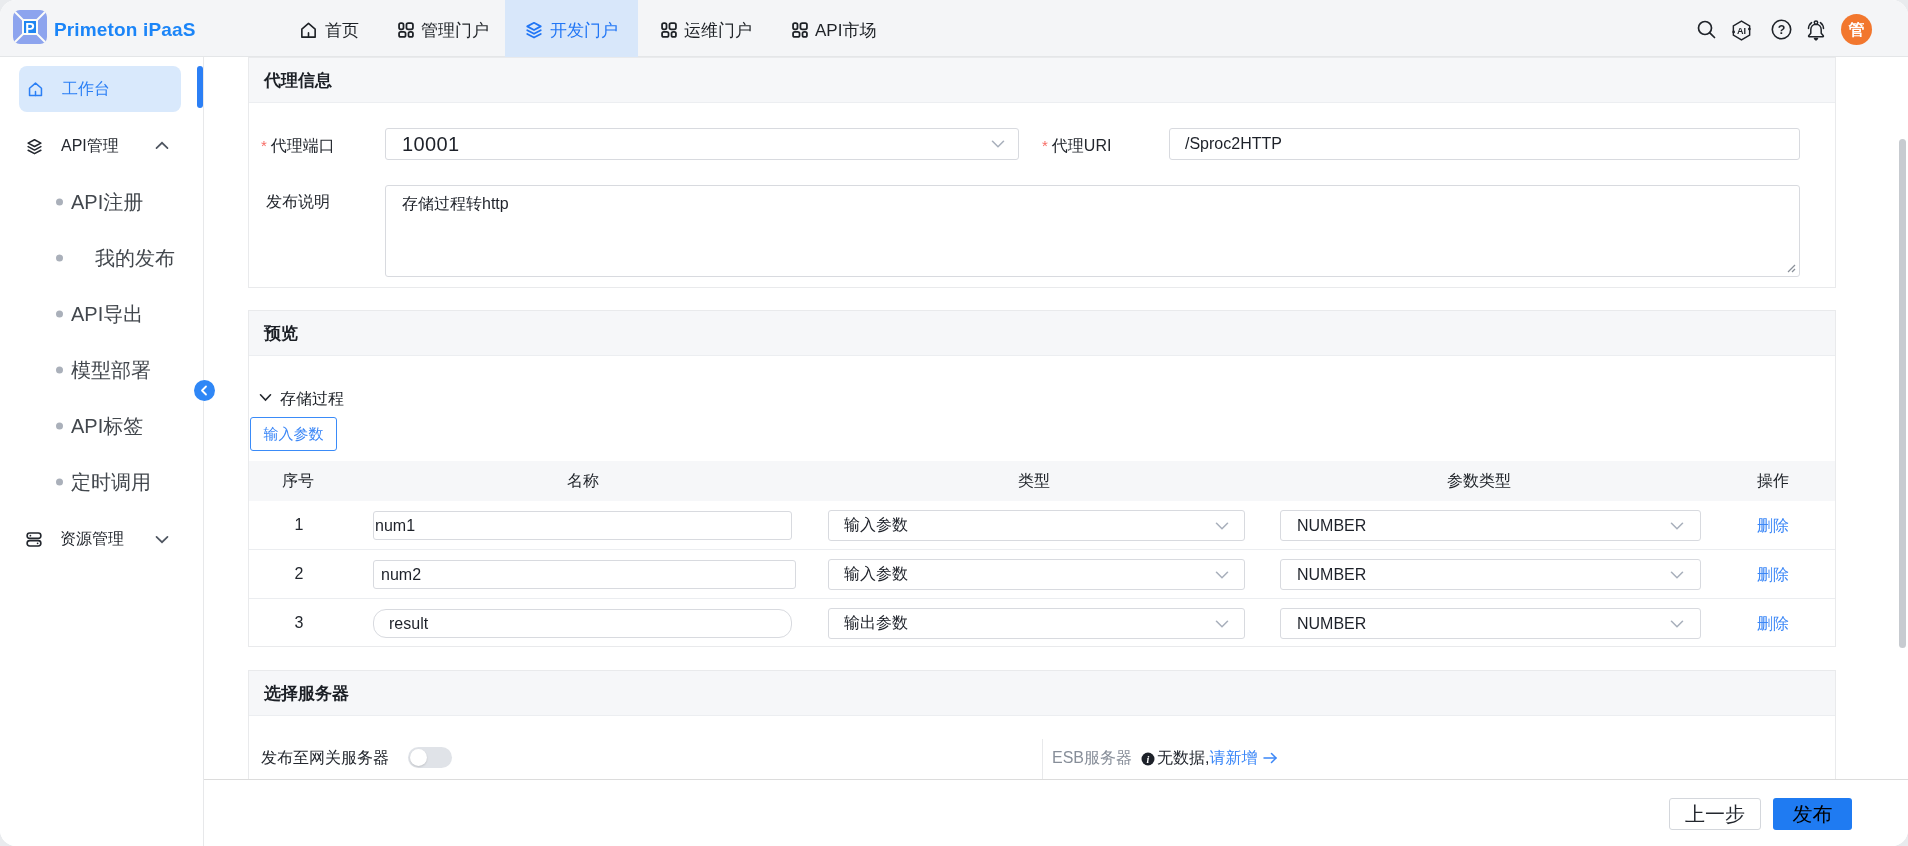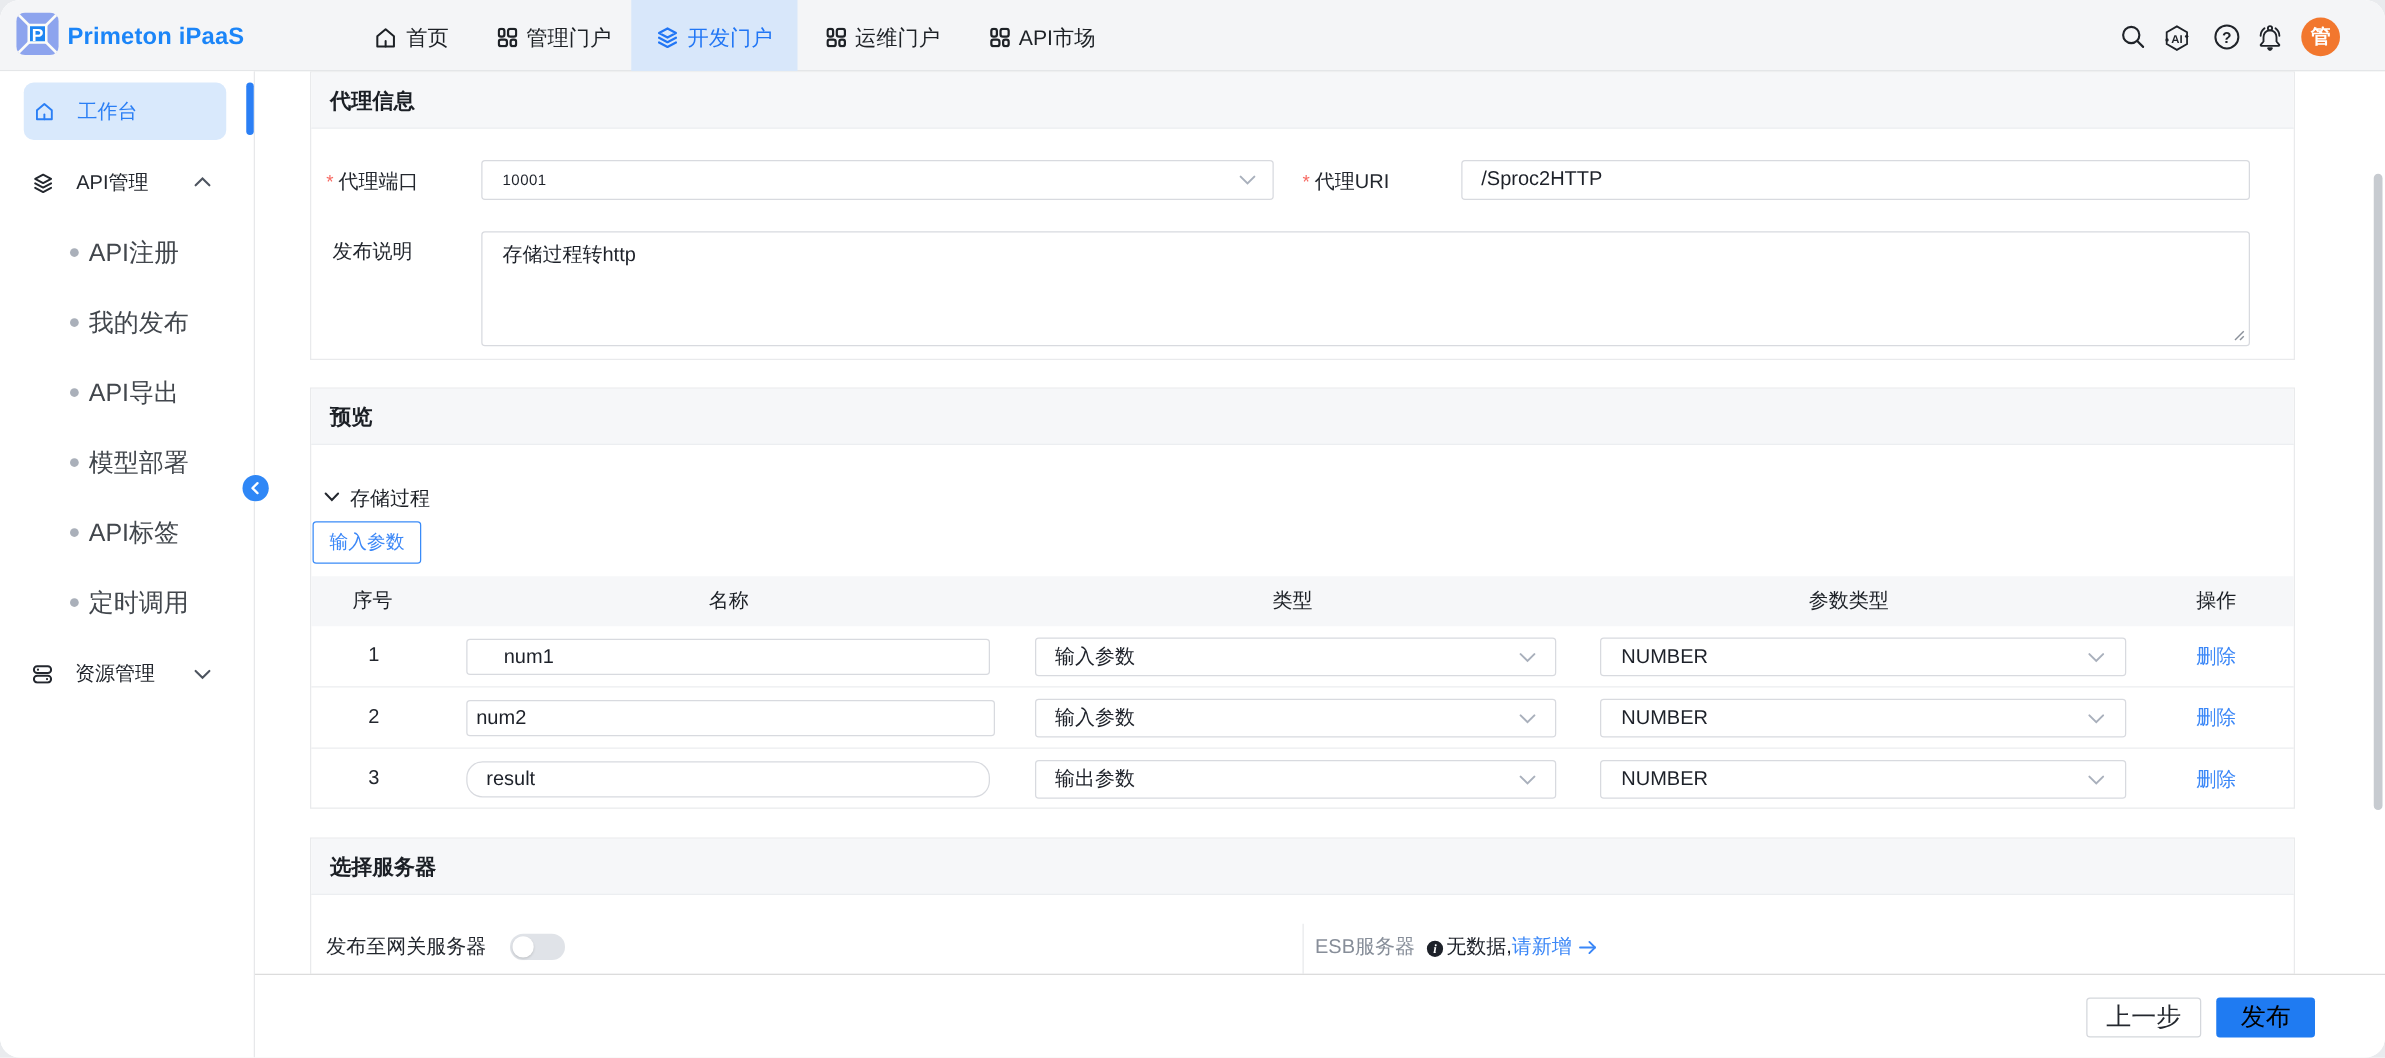--- a/index.html
+++ b/index.html
@@ -146,21 +146,21 @@
           <path d="M2.5 14.4 L10 18.4 L17.5 14.4" stroke-linecap="round"></path>
         </svg>
       <span>API管理</span>
     </div>
     <svg class="abs" style="left:155px; top:84px;" width="14" height="9" viewBox="0 0 14 9" fill="none" stroke="#4e5560" stroke-width="1.7" stroke-linecap="round">
         <path d="M1.5 7.2 L7 1.8 L12.5 7.2"></path>
       </svg>
     <div class="sdot" style="top:145px;"></div>
       <div class="ssub" style="top:145px;">API注册</div>
     <div class="sdot" style="top:201px;"></div>
-      <div class="ssub" style="top:201px;">我的发布</div>
+      <div class="ssub" style="top:201px;margin-left:24px;">我的发布</div>
     <div class="sdot" style="top:257px;"></div>
       <div class="ssub" style="top:257px;">API导出</div>
     <div class="sdot" style="top:313px;"></div>
       <div class="ssub" style="top:313px;">模型部署</div>
     <div class="sdot" style="top:369px;"></div>
       <div class="ssub" style="top:369px;">API标签</div>
     <div class="sdot" style="top:425px;"></div>
       <div class="ssub" style="top:425px;">定时调用</div>
     <div class="smenu" style="left:26px; top:470px; gap:18px;">
       <svg width="16" height="15" viewBox="0 0 18 17" fill="none" stroke="#23272e" stroke-width="1.8">
@@ -181,21 +181,21 @@
         <path d="M7 1.5 L3 5.5 L7 9.5"></path>
       </svg>
   </div>
 
   <div class="card" style="left:248px; top:57px; width:1588px; height:231px;">
     <div class="band" style="height:45px;">
         <h2 style="top:11px;text-align:right;">代理信息</h2>
       </div>
     <div class="lbl" style="left:12px; top:88px;"><span class="star">*</span>代理端口</div>
     <div class="ctl" style="left:136px; top:70px; width:634px; height:32px; padding-left:16px;">
-        <span style="font-size:12px; letter-spacing:0.4px;">10001</span>
+        <span style="font-size:20px; letter-spacing:0.4px;">10001</span>
       <svg class="chev" width="14" height="9" viewBox="0 0 14 9" fill="none" stroke="#a9b0bc" stroke-width="1.6" stroke-linecap="round">
           <path d="M1.5 1.8 L7 7.2 L12.5 1.8"></path>
         </svg>
     </div>
     <div class="lbl" style="left:793px; top:88px;"><span class="star">*</span>代理URI</div>
     <div class="ctl" style="left:920px; top:70px; width:631px; height:32px; padding-left:15px;">/Sproc2HTTP</div>
     <div class="lbl" style="left:17px; top:144px;">发布说明</div>
     <div class="ctl" style="left:136px; top:127px; width:1415px; height:92px; padding-left:16px; align-items:flex-start; padding-top:8px;">存储过程转http
       <svg class="abs" style="right:3px; bottom:3px;" width="10" height="10" viewBox="0 0 10 10" stroke="#8a9099" stroke-width="1.2">
           <line x1="2" y1="9" x2="9" y2="2"></line>
@@ -220,21 +220,21 @@
       <span style="left:785px;">类型</span>
       <span style="left:1230px;">参数类型</span>
       <span style="left:1524px;">操作</span>
     </div>
     <div class="rowline" style="top:238px; width:1586px;"></div>
     <div class="rowline" style="top:287px; width:1586px;"></div>
 
     <div class="num" style="left:50px; top:214px;">1</div>
     <div class="num" style="left:50px; top:263px;">2</div>
     <div class="num" style="left:50px; top:312px;">3</div>
-    <div class="ctl" style="left:124px; top:200px; width:419px; height:29px; padding-left:29px;">num1</div>
+    <div class="ctl" style="left:124px; top:200px; width:419px; height:29px; padding-left:1px;">num1</div>
     <div class="ctl" style="left:124px; top:249px; width:423px; height:29px; padding-left:7px;">num2</div>
     <div class="ctl" style="left:124px; top:298px; width:419px; height:29px; padding-left:15px;border-radius:13px;">result</div>
     <div class="ctl" style="left:579px; top:199px; width:417px; height:31px; padding-left:15px;">输入参数
       <svg class="chev" style="right:15px;" width="14" height="9" viewBox="0 0 14 9" fill="none" stroke="#a9b0bc" stroke-width="1.6" stroke-linecap="round">
           <path d="M1.5 1.8 L7 7.2 L12.5 1.8"></path>
         </svg></div>
     <div class="ctl" style="left:579px; top:248px; width:417px; height:31px; padding-left:15px;">输入参数
       <svg class="chev" style="right:15px;" width="14" height="9" viewBox="0 0 14 9" fill="none" stroke="#a9b0bc" stroke-width="1.6" stroke-linecap="round">
           <path d="M1.5 1.8 L7 7.2 L12.5 1.8"></path>
         </svg></div>

